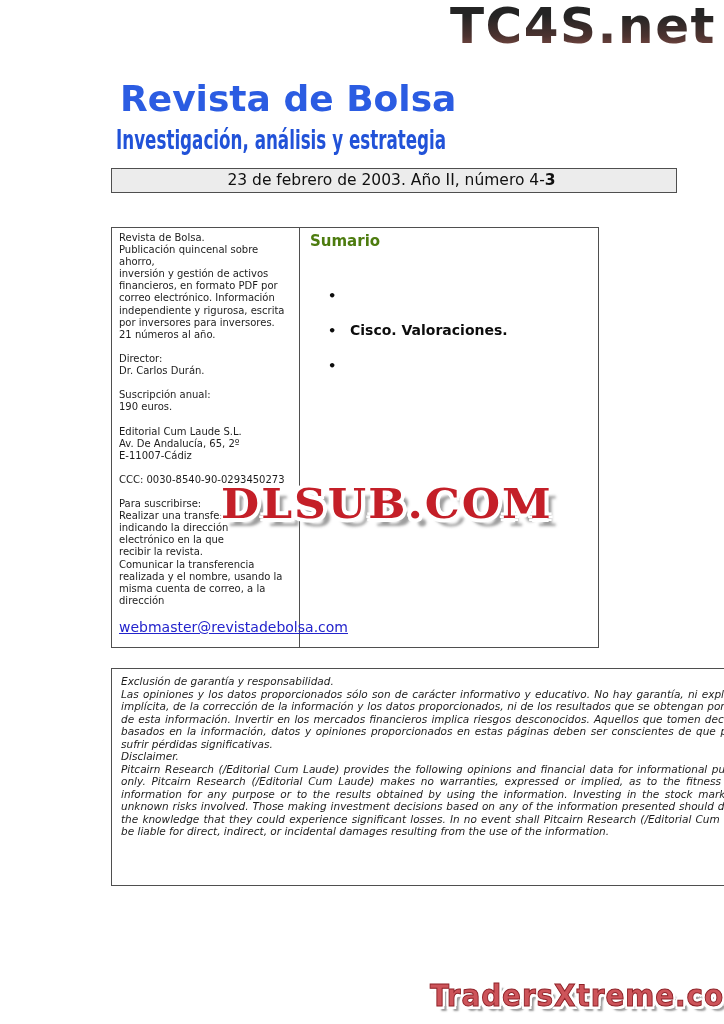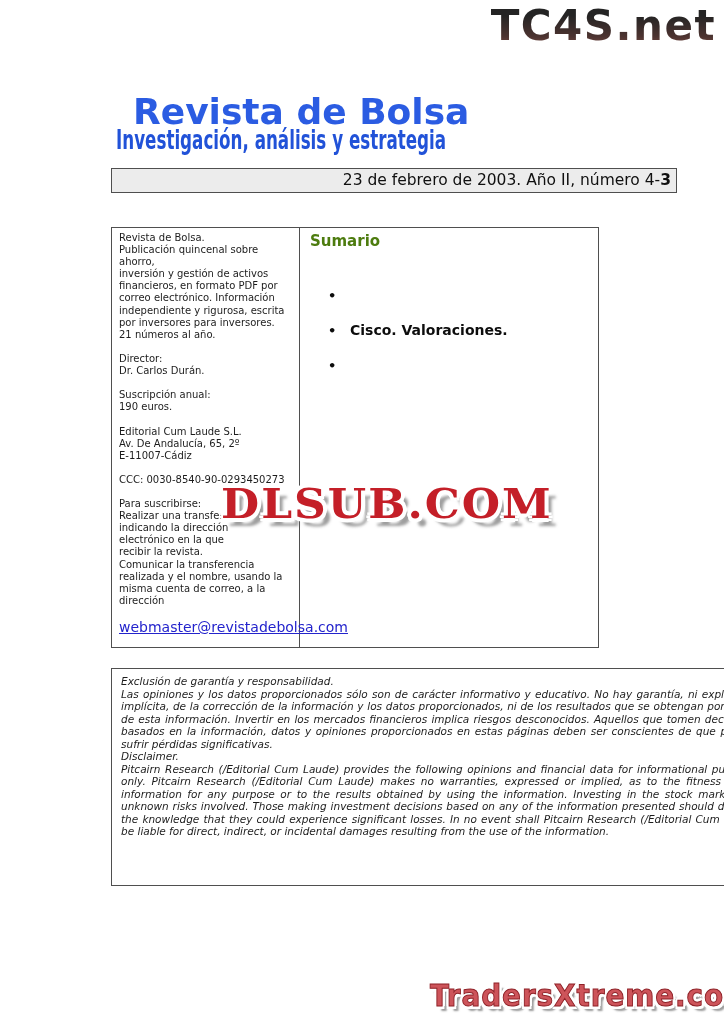--- a/index.html
+++ b/index.html
@@ -4,44 +4,44 @@
 <style>
   html,body { margin:0; padding:0; background:#ffffff; }
   .page {
     position:relative; width:724px; height:1024px; background:#ffffff;
     font-family:"DejaVu Sans", sans-serif; color:#1a1a1a; overflow:hidden;
   }
 
   
   .tc4s {
     position:absolute; top:0px; right:8px;
-    font-size:42px; font-weight:bold; letter-spacing:1.5px; line-height:52px;
+    font-size:50px; font-weight:bold; letter-spacing:1.5px; line-height:52px;
     color:#33292a; white-space:nowrap;
   }
   @supports ((-webkit-background-clip: text) or (background-clip: text)) {
     .tc4s {
       background:linear-gradient(180deg,#242424 30%, #4c3330 70%, #8a524a 100%);
       -webkit-background-clip:text; background-clip:text; color:transparent;
     }
   }
 
   .title {
-    position:absolute; left:116px; top:74px; margin:17px;
+    position:absolute; left:116px; top:74px; margin:4px;
     font-size:36px; font-weight:bold; color:#2b5ce2; white-space:nowrap;
   }
   .subtitle {
     position:absolute; left:116px; top:124px;
     font-size:27px; font-weight:bold; color:#2152d8; white-space:nowrap;
     transform:scaleX(0.62); transform-origin:left top;
   }
 
   .datebar {
     position:absolute; left:111px; top:168px; width:566px; height:25px;
     background:#ececec; border:1px solid #4f4f4f; box-sizing:border-box;
-    text-align:right; font-size:15.5px; line-height:22px; padding-right:5px; color:#101010;
+    text-align:center; font-size:15.5px; line-height:22px; padding-right:5px; color:#101010;
   }
   .datebar b { font-weight:bold; }
 
   .mainbox {
     position:absolute; left:111px; top:227px; width:488px; height:421px;
     border:1px solid #4f4f4f; box-sizing:border-box; display:flex; background:#fff;
   }
   .leftcol {
     width:188px; border-right:1px solid #4f4f4f; box-sizing:border-box;
     position:relative; padding:4px 6px 4px 7px;

